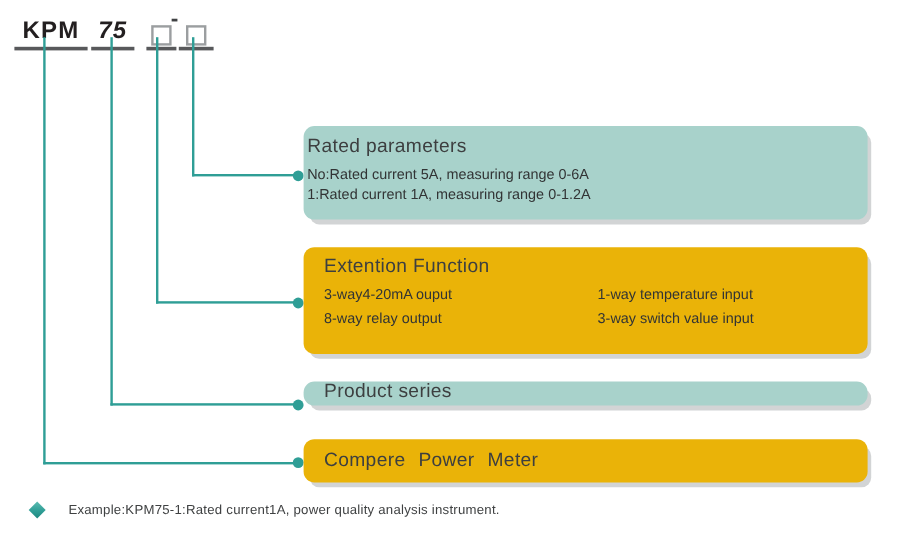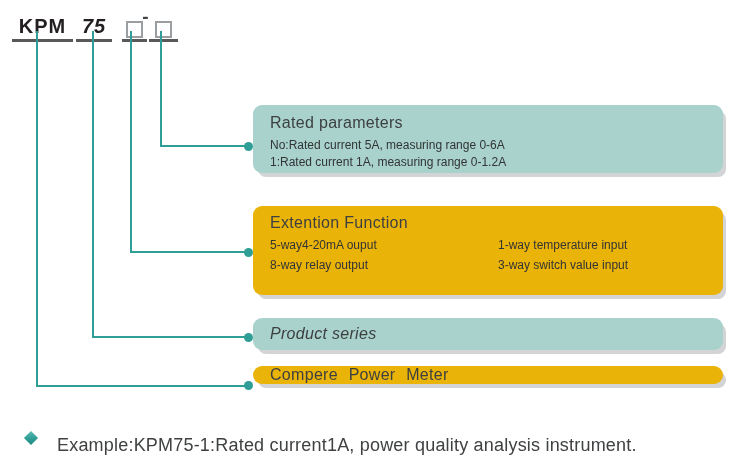--- a/index.html
+++ b/index.html
@@ -46,42 +46,42 @@
   
   .box {
     position:absolute; left:253px; width:470px; box-sizing:border-box;
     border-radius:9px; box-shadow:4px 5px 0 -1px #d2d4d5;
   }
   .box-teal { background:#a8d2cb; }
   .box-blue { background:#eab308; }
   .box-title { font-size:16px; color:#3d3f40; letter-spacing:0.3px; }
   .box-line  { font-size:12px; color:#323435; }
 
-  .box-rated   { top:105px; height:68px; padding:9px 0 0 17px; }
+  .box-rated   { top:105px; height:78px; padding:9px 0 0 3px; }
   .box-rated .box-title { margin-bottom:5px; }
   .box-rated .box-line  { line-height:17px; }
 
   .box-ext     { top:206px; height:89px; padding:8px 0 0 17px; }
   .box-ext .box-title { margin-bottom:4px; }
   .box-ext .cols { display:flex; }
   .box-ext .col-left  { width:228px; }
   .box-ext .box-line  { line-height:19.5px; }
 
-  .box-product { top:318px; height:32px; display:flex; align-items:center; padding-left:17px;font-style:italic; }
-  .box-meter   { top:366px; height:18px; display:flex; align-items:center; padding-left:17px; }
+  .box-product { top:318px; height:20px; display:flex; align-items:flex-start; padding-left:17px; }
+  .box-meter   { top:366px; height:36px; display:flex; align-items:center; padding-left:17px; }
   .box-meter .box-title { word-spacing:6px; }
 
   
   .example { position:absolute; left:26px; top:419px; display:flex; align-items:center; }
   .diamond {
     width:10px; height:10px; margin-right:21px; flex:none;
     background:linear-gradient(135deg,#5cbbb1 0%,#2f9e96 55%,#1d877f 100%);
     transform:rotate(45deg);
   }
-  .example-text { font-size:18px; color:#3f4142; letter-spacing:0.2px;margin-top:16px; }
+  .example-text { font-size:11px; color:#3f4142; letter-spacing:0.2px; }
 </style>
 </head>
 <body>
 
 <div class="canvas">
 
   <div class="seg seg-kpm">KPM</div>
   <div class="seg seg-75">75</div>
   <div class="seg seg-d1"><span class="sq"></span></div>
   <div class="hyphen">-</div>
@@ -106,21 +106,21 @@
   <div class="box box-teal box-rated">
     <div class="box-title">Rated parameters</div>
     <div class="box-line">No:Rated current 5A, measuring range 0-6A</div>
     <div class="box-line">1:Rated current 1A, measuring range 0-1.2A</div>
   </div>
 
   <div class="box box-blue box-ext">
     <div class="box-title">Extention Function</div>
     <div class="cols">
       <div class="col-left">
-        <div class="box-line">5-way4-20mA ouput</div>
+        <div class="box-line">3-way4-20mA ouput</div>
         <div class="box-line">8-way relay output</div>
       </div>
       <div class="col-right">
         <div class="box-line">1-way temperature input</div>
         <div class="box-line">3-way switch value input</div>
       </div>
     </div>
   </div>
 
   <div class="box box-teal box-product">

